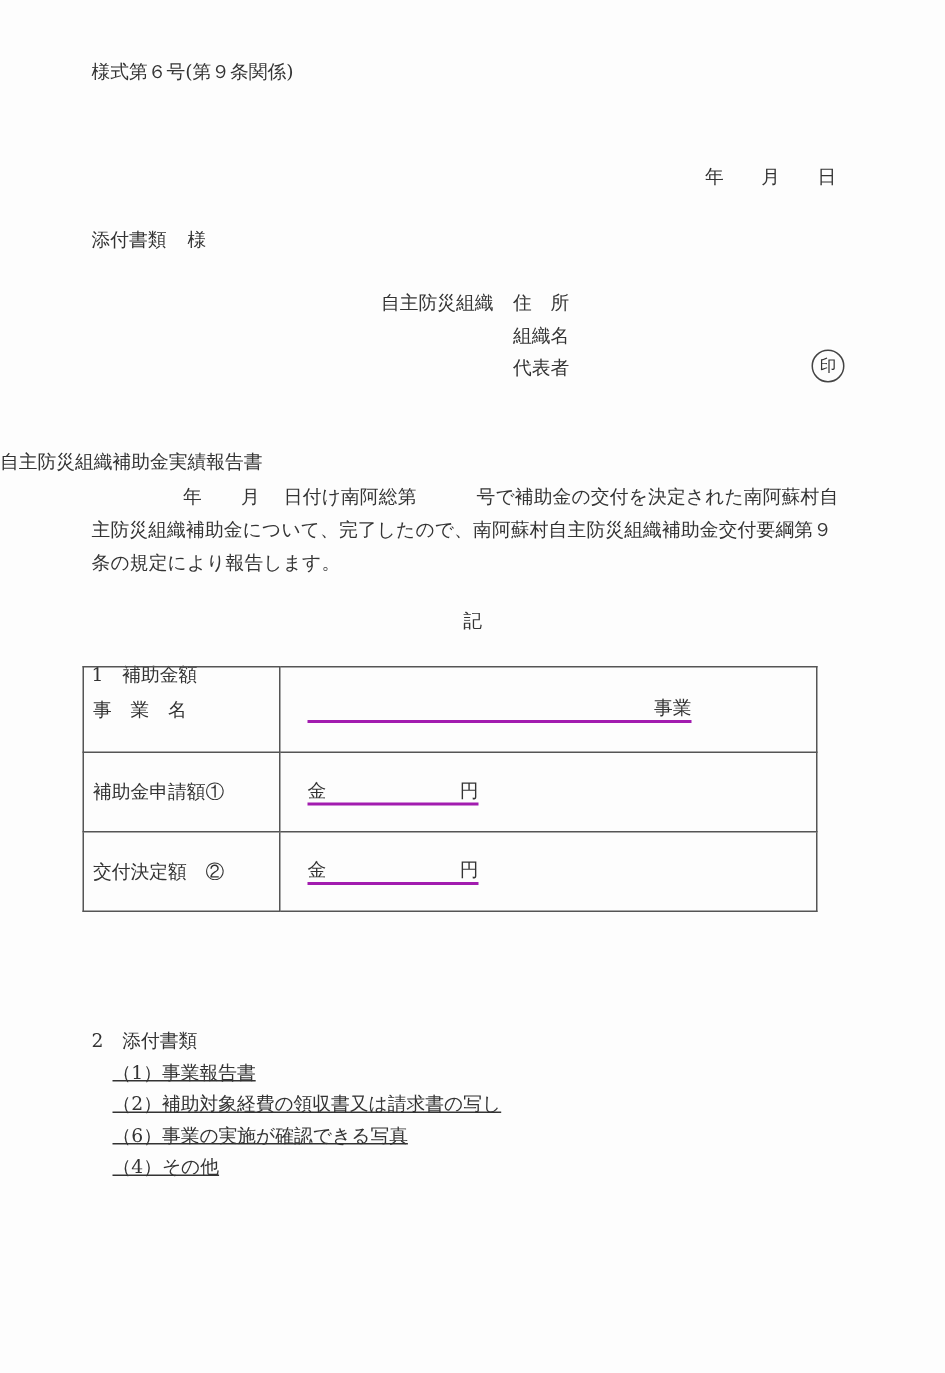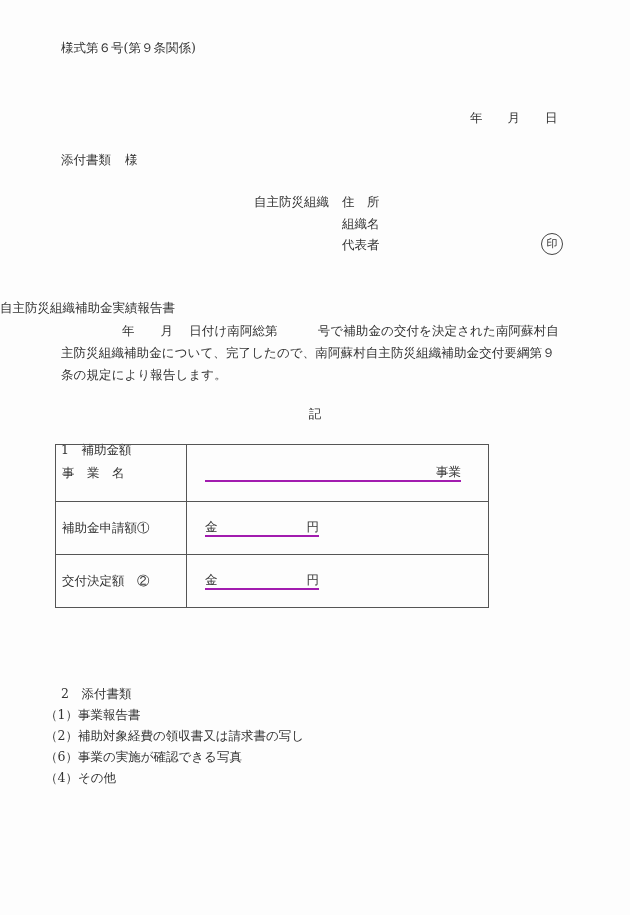--- a/index.html
+++ b/index.html
@@ -38,42 +38,42 @@
     left: 61px; top: 320px; width: 505px;
     white-space: normal;
     line-height: 22px;
     letter-spacing: 0.1px;
   }
   .ki { left: 0; width: 630px; text-align: center; top: 406px; }
   .sec1 { left: 61px; top: 442px; }
   table.amounts {
     position: absolute;
     left: 55px; top: 444px;
-    width: 434px;
+    width: 490px;
     border-collapse: collapse;
   }
   table.amounts td {
     border: 1px solid #555;
     padding: 0;
     vertical-align: middle;
   }
   td.lbl { width: 124px; padding-left: 6px !important; }
   td.val { padding-left: 18px !important; }
   .ul {
     display: inline-block;
     border-bottom: 2px solid #a21caf;
     line-height: 16px;
   }
   .ul-wide { width: 256px; text-align: right; }
   .ul-amt { width: 114px; }
   .ul-amt .yen { float: right; }
   .r1 td { height: 56px; }
   .r2 td, .r3 td, .r4 td { height: 52px; }
   .sec2 { left: 61px; top: 686px; }
-  .att { left: 45px; }
+  .att { left: 75px; text-decoration: underline; }
   .a1 { top: 707px; }
   .a2 { top: 728px; }
   .a3 { top: 749px; }
   .a4 { top: 770px; }
 </style>
 </head>
 <body>
 
 <div class="abs form-no">様式第６号(第９条関係)</div>
 

